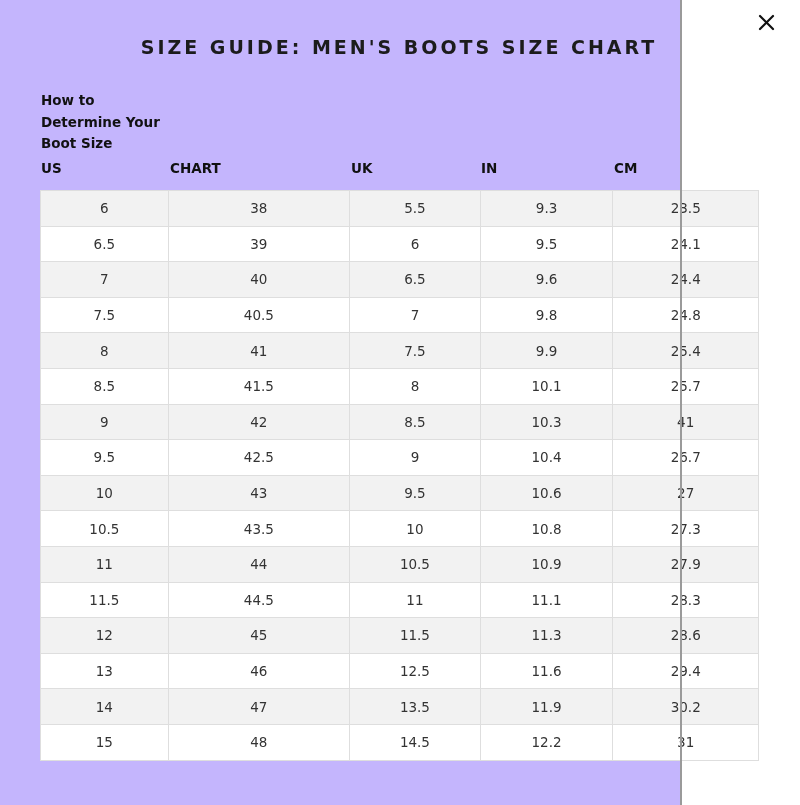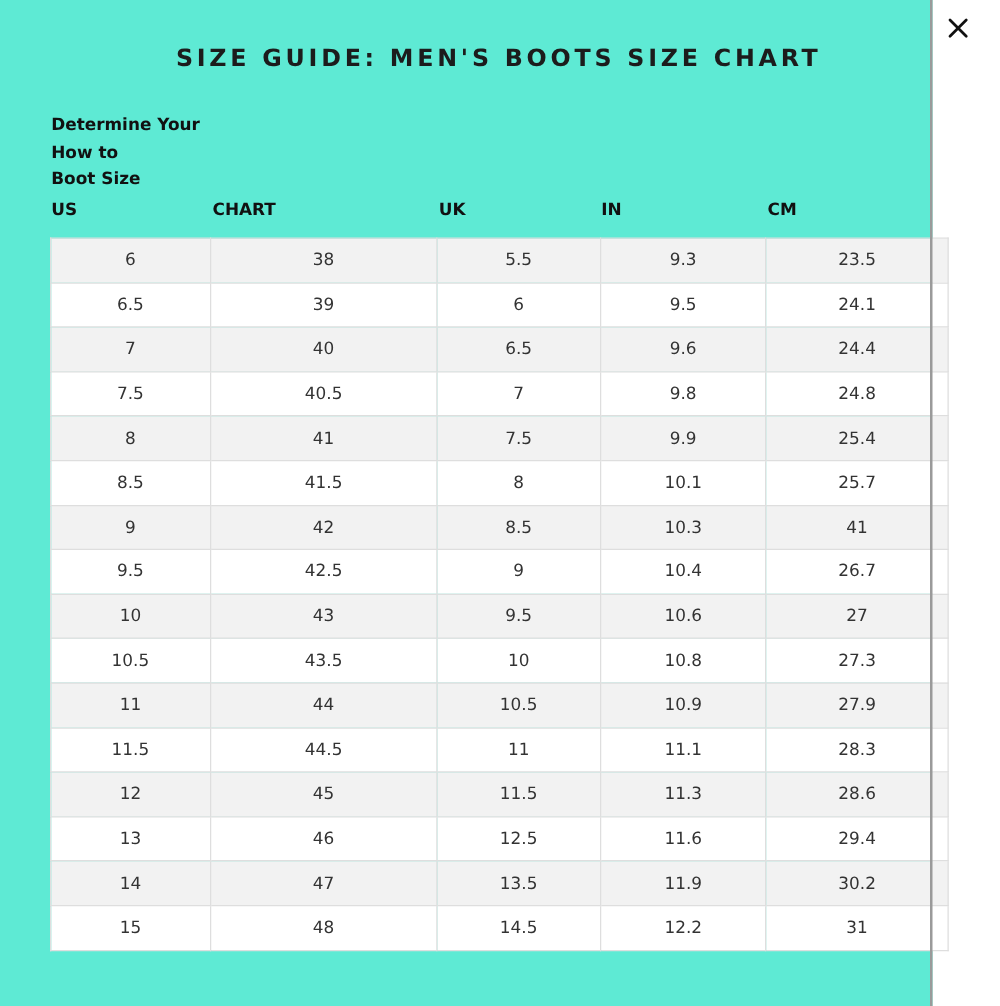--- a/index.html
+++ b/index.html
@@ -11,23 +11,23 @@
     width: 800px;
     height: 805px;
     position: relative;
     overflow: hidden;
     font-family: "DejaVu Sans", sans-serif;
     color: #222;
   }
   .modal {
     position: absolute;
     left: 0; top: 0;
-    width: 746px;
+    width: 682px;
     height: 805px;
-    background: #5eead4;
+    background: #c4b5fd;
   }
   .right-edge {
     position: absolute;
     right: 0; top: 0;
     width: 2px; height: 805px;
     background: #9a9a9a;
   }
   .close-btn {
     position: absolute;
     left: 757px;
@@ -121,22 +121,22 @@
   <div class="close-btn">
     <svg width="20" height="20" viewBox="0 0 20 20">
       <line x1="3" y1="3" x2="16" y2="16" stroke="#111" stroke-width="2.2" stroke-linecap="round"></line>
       <line x1="16" y1="3" x2="3" y2="16" stroke="#111" stroke-width="2.2" stroke-linecap="round"></line>
     </svg>
   </div>
 
   <div class="title">SIZE GUIDE: MEN'S BOOTS SIZE CHART</div>
 
   <div class="howto-label">
+    <div>How to</div>
     <div>Determine Your</div>
-    <div>How to</div>
     <div>Boot Size</div>
   </div>
 
 
   <div class="col-headers">
     <span class="col-h" style="left:41px">US</span>
     <span class="col-h" style="left:170px">CHART</span>
     <span class="col-h" style="left:351px">UK</span>
     <span class="col-h" style="left:481px">IN</span>
     <span class="col-h" style="left:614px">CM</span>

